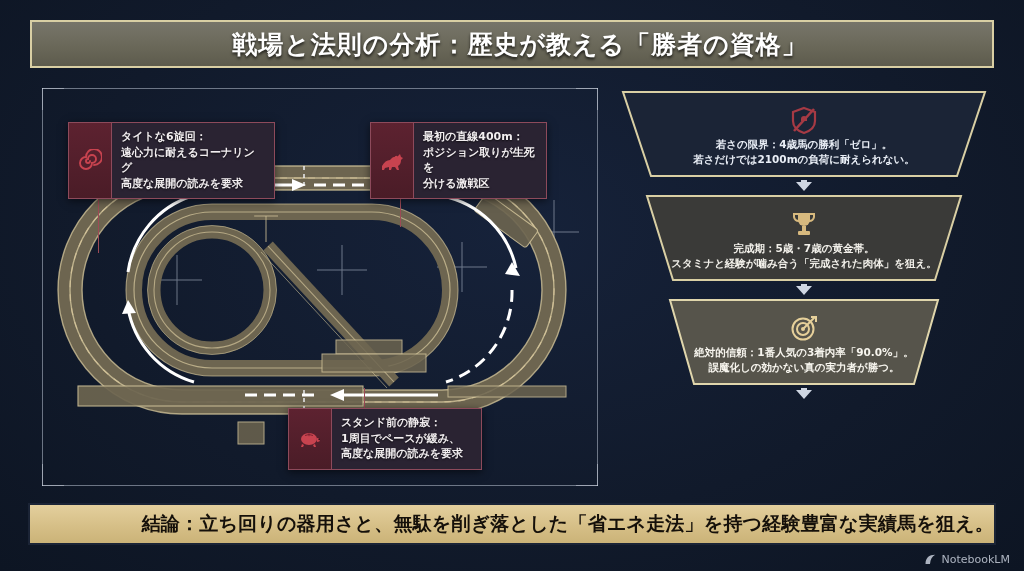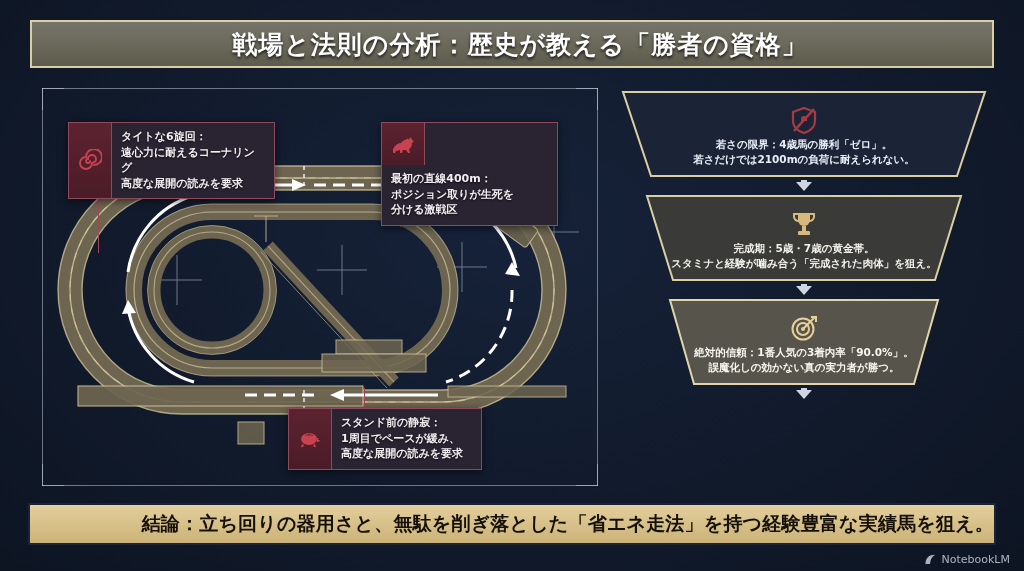--- a/index.html
+++ b/index.html
@@ -61,21 +61,21 @@
     display:flex;align-items:center;justify-content:center;
   }
   .callout .ico svg{display:block;}
   .callout .txt{
     padding:6px 9px 7px 9px;
     color:#f2eef0;font-size:11px;line-height:1.42;font-weight:bold;
     text-shadow:0 1px 2px rgba(0,0,0,.7);
     white-space:pre-line;
   }
   #callout-corner{left:68px;top:122px;width:205px;}
-  #callout-straight{left:381px;top:122px;width:175px;flex-direction:column;}
+  #callout-straight{left:370px;top:122px;width:175px;}
   #callout-stand{left:288px;top:408px;width:192px;}
 
   .leader{position:absolute;background:#9d4a56;}
   .leader.v{width:1px;}
 
   
   .funnel{position:absolute;left:614px;top:88px;width:380px;height:402px;}
   .fstep{position:relative;margin:0 auto;}
   .fstep .poly{position:absolute;inset:0;}
   .fstep .body{

